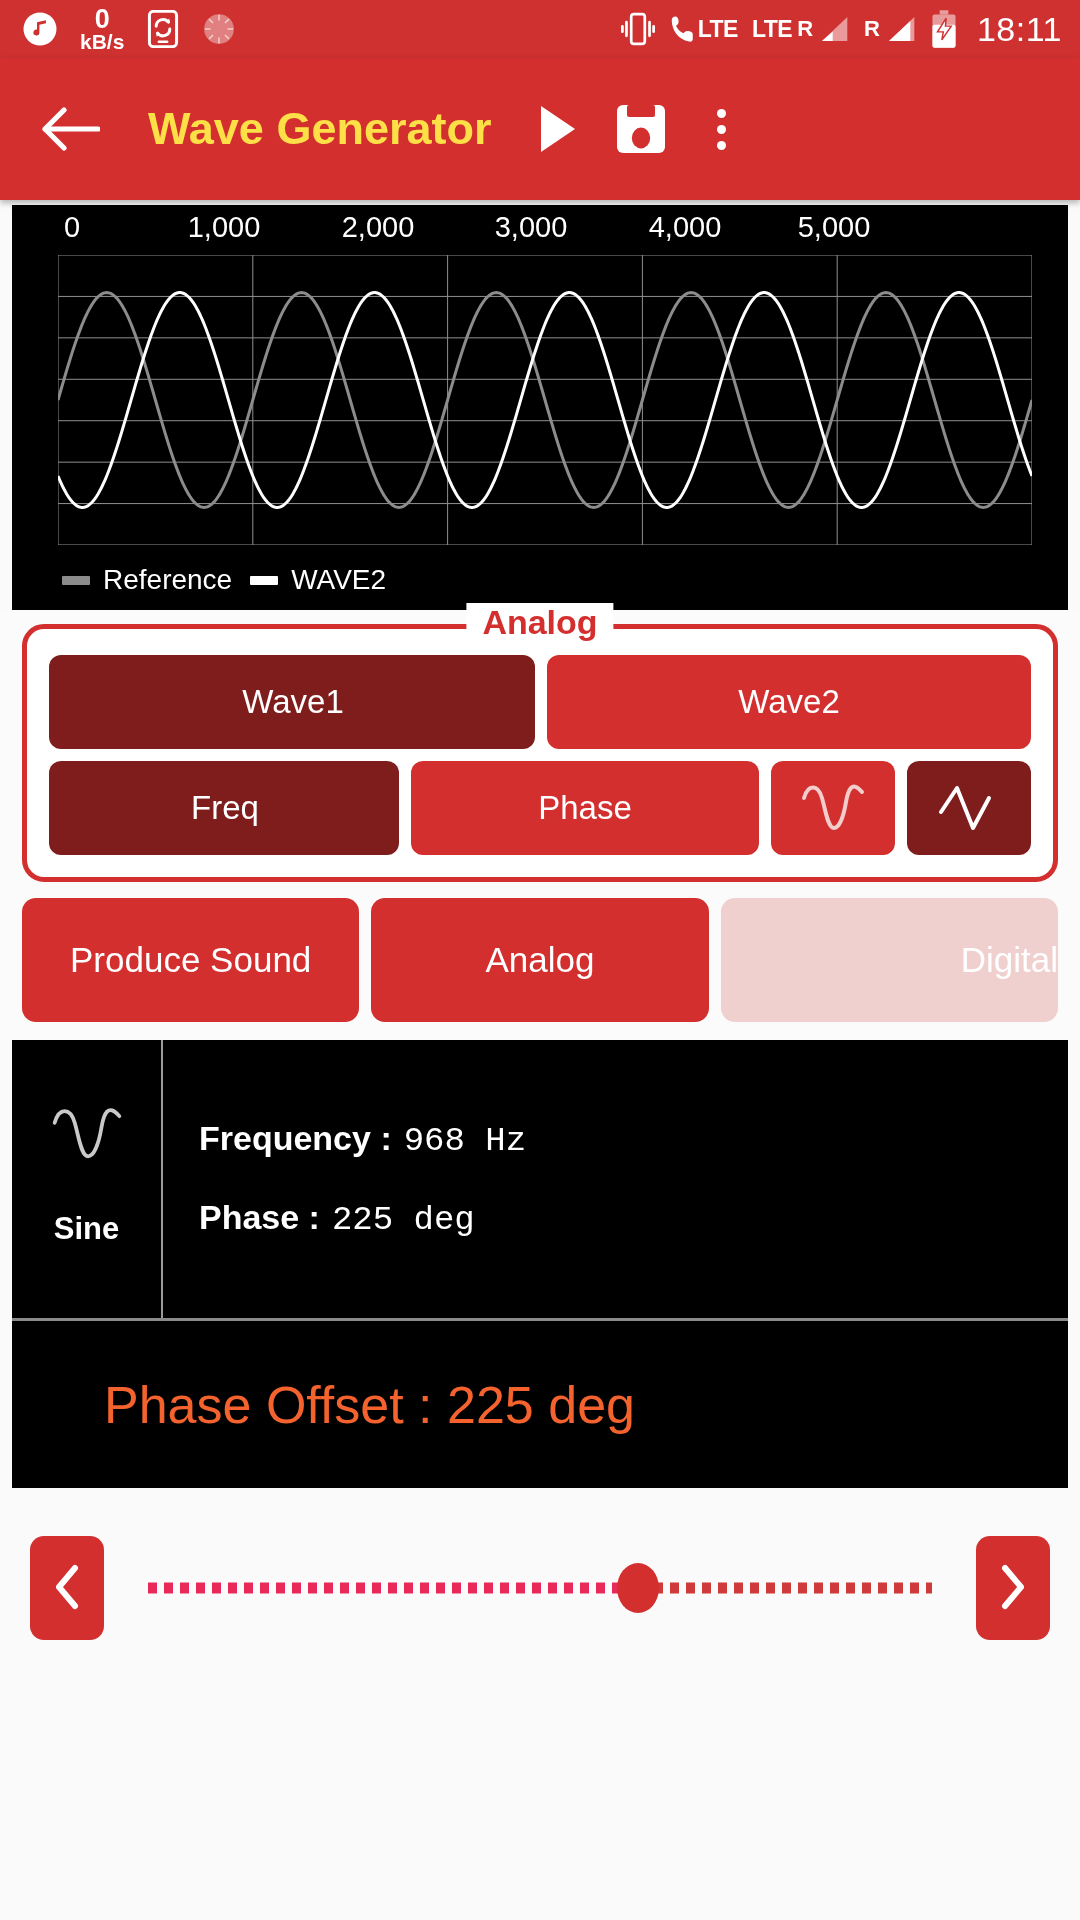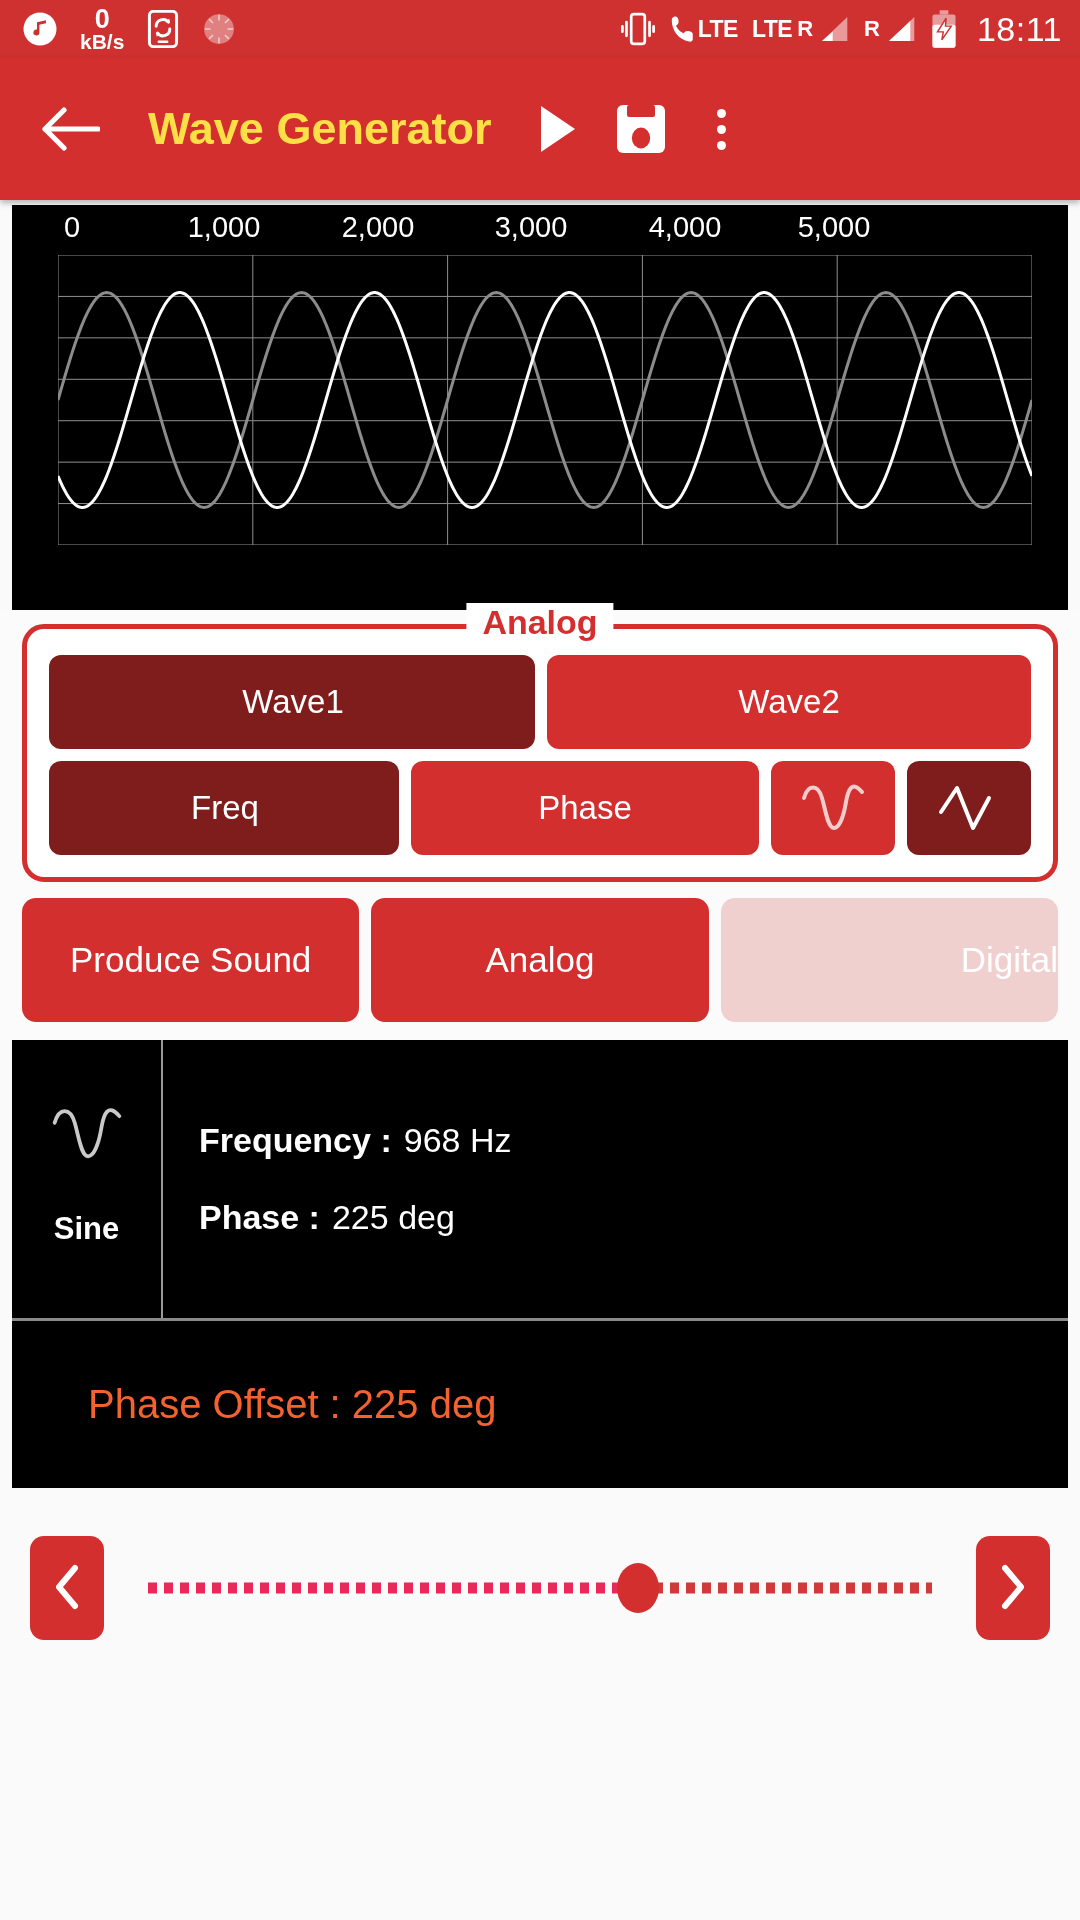--- a/index.html
+++ b/index.html
@@ -159,32 +159,32 @@
   .info-right {
     flex: 1;
     display: flex;
     flex-direction: column;
     justify-content: center;
     gap: 38px;
     padding-left: 36px;
   }
   .info-line { color: #fff; font-size: 34px; }
   .info-line b { font-weight: 700; }
-  .info-line span.val { font-weight: 400; margin-left: 12px; }
+  .info-line span.val { font-weight: 400; margin-left: 12px; font-family: Liberation Mono, monospace; }
 
   .offset-panel {
     background: #000;
     margin: 0 12px;
     border-top: 3px solid #8a8a8a;
     height: 170px;
     display: flex;
     align-items: center;
     padding-left: 76px;
   }
-  .offset-text { color: #f4622e; font-size: 40px; }
+  .offset-text { color: #f4622e; font-size: 52px; margin-left: 16px; }
 
   
   .slider-row {
     display: flex;
     align-items: center;
     padding: 48px 30px 0 30px;
     gap: 0;
   }
   .nav-btn {
     width: 74px; height: 104px;
@@ -361,20 +361,30 @@
         <line x1="200" x2="200" y1="0" y2="300" stroke="#909090" stroke-width="1" vector-effect="non-scaling-stroke"></line>
         <line x1="400" x2="400" y1="0" y2="300" stroke="#909090" stroke-width="1" vector-effect="non-scaling-stroke"></line>
         <line x1="600" x2="600" y1="0" y2="300" stroke="#909090" stroke-width="1" vector-effect="non-scaling-stroke"></line>
         <line x1="800" x2="800" y1="0" y2="300" stroke="#909090" stroke-width="1" vector-effect="non-scaling-stroke"></line>
         <line x1="1000" x2="1000" y1="0" y2="300" stroke="#909090" stroke-width="1" vector-effect="non-scaling-stroke"></line>
         <path d="M0.00 150.00L1.11 146.12L2.22 142.25L3.33 138.39L4.44 134.54L5.56 130.71L6.67 126.90L7.78 123.12L8.89 119.37L10.00 115.66L11.11 112.00L12.22 108.38L13.33 104.81L14.44 101.29L15.56 97.84L16.67 94.44L17.78 91.12L18.89 87.87L20.00 84.69L21.11 81.59L22.22 78.58L23.33 75.65L24.44 72.82L25.56 70.07L26.67 67.43L27.78 64.88L28.89 62.44L30.00 60.11L31.11 57.88L32.22 55.77L33.33 53.77L34.44 51.89L35.56 50.13L36.67 48.49L37.78 46.98L38.89 45.59L40.00 44.33L41.11 43.19L42.22 42.19L43.33 41.32L44.44 40.58L45.56 39.97L46.67 39.50L47.78 39.16L48.89 38.96L50.00 38.89L51.11 38.96L52.22 39.16L53.33 39.50L54.44 39.97L55.56 40.58L56.67 41.32L57.78 42.19L58.89 43.19L60.00 44.33L61.11 45.59L62.22 46.98L63.33 48.49L64.44 50.13L65.56 51.89L66.67 53.77L67.78 55.77L68.89 57.88L70.00 60.11L71.11 62.44L72.22 64.88L73.33 67.43L74.44 70.07L75.56 72.82L76.67 75.65L77.78 78.58L78.89 81.59L80.00 84.69L81.11 87.87L82.22 91.12L83.33 94.44L84.44 97.84L85.56 101.29L86.67 104.81L87.78 108.38L88.89 112.00L90.00 115.66L91.11 119.37L92.22 123.12L93.33 126.90L94.44 130.71L95.56 134.54L96.67 138.39L97.78 142.25L98.89 146.12L100.00 150.00L101.11 153.88L102.22 157.75L103.33 161.61L104.44 165.46L105.56 169.29L106.67 173.10L107.78 176.88L108.89 180.63L110.00 184.34L111.11 188.00L112.22 191.62L113.33 195.19L114.44 198.71L115.56 202.16L116.67 205.56L117.78 208.88L118.89 212.13L120.00 215.31L121.11 218.41L122.22 221.42L123.33 224.35L124.44 227.18L125.56 229.93L126.67 232.57L127.78 235.12L128.89 237.56L130.00 239.89L131.11 242.12L132.22 244.23L133.33 246.23L134.44 248.11L135.56 249.87L136.67 251.51L137.78 253.02L138.89 254.41L140.00 255.67L141.11 256.81L142.22 257.81L143.33 258.68L144.44 259.42L145.56 260.03L146.67 260.50L147.78 260.84L148.89 261.04L150.00 261.11L151.11 261.04L152.22 260.84L153.33 260.50L154.44 260.03L155.56 259.42L156.67 258.68L157.78 257.81L158.89 256.81L160.00 255.67L161.11 254.41L162.22 253.02L163.33 251.51L164.44 249.87L165.56 248.11L166.67 246.23L167.78 244.23L168.89 242.12L170.00 239.89L171.11 237.56L172.22 235.12L173.33 232.57L174.44 229.93L175.56 227.18L176.67 224.35L177.78 221.42L178.89 218.41L180.00 215.31L181.11 212.13L182.22 208.88L183.33 205.56L184.44 202.16L185.56 198.71L186.67 195.19L187.78 191.62L188.89 188.00L190.00 184.34L191.11 180.63L192.22 176.88L193.33 173.10L194.44 169.29L195.56 165.46L196.67 161.61L197.78 157.75L198.89 153.88L200.00 150.00L201.11 146.12L202.22 142.25L203.33 138.39L204.44 134.54L205.56 130.71L206.67 126.90L207.78 123.12L208.89 119.37L210.00 115.66L211.11 112.00L212.22 108.38L213.33 104.81L214.44 101.29L215.56 97.84L216.67 94.44L217.78 91.12L218.89 87.87L220.00 84.69L221.11 81.59L222.22 78.58L223.33 75.65L224.44 72.82L225.56 70.07L226.67 67.43L227.78 64.88L228.89 62.44L230.00 60.11L231.11 57.88L232.22 55.77L233.33 53.77L234.44 51.89L235.56 50.13L236.67 48.49L237.78 46.98L238.89 45.59L240.00 44.33L241.11 43.19L242.22 42.19L243.33 41.32L244.44 40.58L245.56 39.97L246.67 39.50L247.78 39.16L248.89 38.96L250.00 38.89L251.11 38.96L252.22 39.16L253.33 39.50L254.44 39.97L255.56 40.58L256.67 41.32L257.78 42.19L258.89 43.19L260.00 44.33L261.11 45.59L262.22 46.98L263.33 48.49L264.44 50.13L265.56 51.89L266.67 53.77L267.78 55.77L268.89 57.88L270.00 60.11L271.11 62.44L272.22 64.88L273.33 67.43L274.44 70.07L275.56 72.82L276.67 75.65L277.78 78.58L278.89 81.59L280.00 84.69L281.11 87.87L282.22 91.12L283.33 94.44L284.44 97.84L285.56 101.29L286.67 104.81L287.78 108.38L288.89 112.00L290.00 115.66L291.11 119.37L292.22 123.12L293.33 126.90L294.44 130.71L295.56 134.54L296.67 138.39L297.78 142.25L298.89 146.12L300.00 150.00L301.11 153.88L302.22 157.75L303.33 161.61L304.44 165.46L305.56 169.29L306.67 173.10L307.78 176.88L308.89 180.63L310.00 184.34L311.11 188.00L312.22 191.62L313.33 195.19L314.44 198.71L315.56 202.16L316.67 205.56L317.78 208.88L318.89 212.13L320.00 215.31L321.11 218.41L322.22 221.42L323.33 224.35L324.44 227.18L325.56 229.93L326.67 232.57L327.78 235.12L328.89 237.56L330.00 239.89L331.11 242.12L332.22 244.23L333.33 246.23L334.44 248.11L335.56 249.87L336.67 251.51L337.78 253.02L338.89 254.41L340.00 255.67L341.11 256.81L342.22 257.81L343.33 258.68L344.44 259.42L345.56 260.03L346.67 260.50L347.78 260.84L348.89 261.04L350.00 261.11L351.11 261.04L352.22 260.84L353.33 260.50L354.44 260.03L355.56 259.42L356.67 258.68L357.78 257.81L358.89 256.81L360.00 255.67L361.11 254.41L362.22 253.02L363.33 251.51L364.44 249.87L365.56 248.11L366.67 246.23L367.78 244.23L368.89 242.12L370.00 239.89L371.11 237.56L372.22 235.12L373.33 232.57L374.44 229.93L375.56 227.18L376.67 224.35L377.78 221.42L378.89 218.41L380.00 215.31L381.11 212.13L382.22 208.88L383.33 205.56L384.44 202.16L385.56 198.71L386.67 195.19L387.78 191.62L388.89 188.00L390.00 184.34L391.11 180.63L392.22 176.88L393.33 173.10L394.44 169.29L395.56 165.46L396.67 161.61L397.78 157.75L398.89 153.88L400.00 150.00L401.11 146.12L402.22 142.25L403.33 138.39L404.44 134.54L405.56 130.71L406.67 126.90L407.78 123.12L408.89 119.37L410.00 115.66L411.11 112.00L412.22 108.38L413.33 104.81L414.44 101.29L415.56 97.84L416.67 94.44L417.78 91.12L418.89 87.87L420.00 84.69L421.11 81.59L422.22 78.58L423.33 75.65L424.44 72.82L425.56 70.07L426.67 67.43L427.78 64.88L428.89 62.44L430.00 60.11L431.11 57.88L432.22 55.77L433.33 53.77L434.44 51.89L435.56 50.13L436.67 48.49L437.78 46.98L438.89 45.59L440.00 44.33L441.11 43.19L442.22 42.19L443.33 41.32L444.44 40.58L445.56 39.97L446.67 39.50L447.78 39.16L448.89 38.96L450.00 38.89L451.11 38.96L452.22 39.16L453.33 39.50L454.44 39.97L455.56 40.58L456.67 41.32L457.78 42.19L458.89 43.19L460.00 44.33L461.11 45.59L462.22 46.98L463.33 48.49L464.44 50.13L465.56 51.89L466.67 53.77L467.78 55.77L468.89 57.88L470.00 60.11L471.11 62.44L472.22 64.88L473.33 67.43L474.44 70.07L475.56 72.82L476.67 75.65L477.78 78.58L478.89 81.59L480.00 84.69L481.11 87.87L482.22 91.12L483.33 94.44L484.44 97.84L485.56 101.29L486.67 104.81L487.78 108.38L488.89 112.00L490.00 115.66L491.11 119.37L492.22 123.12L493.33 126.90L494.44 130.71L495.56 134.54L496.67 138.39L497.78 142.25L498.89 146.12L500.00 150.00L501.11 153.88L502.22 157.75L503.33 161.61L504.44 165.46L505.56 169.29L506.67 173.10L507.78 176.88L508.89 180.63L510.00 184.34L511.11 188.00L512.22 191.62L513.33 195.19L514.44 198.71L515.56 202.16L516.67 205.56L517.78 208.88L518.89 212.13L520.00 215.31L521.11 218.41L522.22 221.42L523.33 224.35L524.44 227.18L525.56 229.93L526.67 232.57L527.78 235.12L528.89 237.56L530.00 239.89L531.11 242.12L532.22 244.23L533.33 246.23L534.44 248.11L535.56 249.87L536.67 251.51L537.78 253.02L538.89 254.41L540.00 255.67L541.11 256.81L542.22 257.81L543.33 258.68L544.44 259.42L545.56 260.03L546.67 260.50L547.78 260.84L548.89 261.04L550.00 261.11L551.11 261.04L552.22 260.84L553.33 260.50L554.44 260.03L555.56 259.42L556.67 258.68L557.78 257.81L558.89 256.81L560.00 255.67L561.11 254.41L562.22 253.02L563.33 251.51L564.44 249.87L565.56 248.11L566.67 246.23L567.78 244.23L568.89 242.12L570.00 239.89L571.11 237.56L572.22 235.12L573.33 232.57L574.44 229.93L575.56 227.18L576.67 224.35L577.78 221.42L578.89 218.41L580.00 215.31L581.11 212.13L582.22 208.88L583.33 205.56L584.44 202.16L585.56 198.71L586.67 195.19L587.78 191.62L588.89 188.00L590.00 184.34L591.11 180.63L592.22 176.88L593.33 173.10L594.44 169.29L595.56 165.46L596.67 161.61L597.78 157.75L598.89 153.88L600.00 150.00L601.11 146.12L602.22 142.25L603.33 138.39L604.44 134.54L605.56 130.71L606.67 126.90L607.78 123.12L608.89 119.37L610.00 115.66L611.11 112.00L612.22 108.38L613.33 104.81L614.44 101.29L615.56 97.84L616.67 94.44L617.78 91.12L618.89 87.87L620.00 84.69L621.11 81.59L622.22 78.58L623.33 75.65L624.44 72.82L625.56 70.07L626.67 67.43L627.78 64.88L628.89 62.44L630.00 60.11L631.11 57.88L632.22 55.77L633.33 53.77L634.44 51.89L635.56 50.13L636.67 48.49L637.78 46.98L638.89 45.59L640.00 44.33L641.11 43.19L642.22 42.19L643.33 41.32L644.44 40.58L645.56 39.97L646.67 39.50L647.78 39.16L648.89 38.96L650.00 38.89L651.11 38.96L652.22 39.16L653.33 39.50L654.44 39.97L655.56 40.58L656.67 41.32L657.78 42.19L658.89 43.19L660.00 44.33L661.11 45.59L662.22 46.98L663.33 48.49L664.44 50.13L665.56 51.89L666.67 53.77L667.78 55.77L668.89 57.88L670.00 60.11L671.11 62.44L672.22 64.88L673.33 67.43L674.44 70.07L675.56 72.82L676.67 75.65L677.78 78.58L678.89 81.59L680.00 84.69L681.11 87.87L682.22 91.12L683.33 94.44L684.44 97.84L685.56 101.29L686.67 104.81L687.78 108.38L688.89 112.00L690.00 115.66L691.11 119.37L692.22 123.12L693.33 126.90L694.44 130.71L695.56 134.54L696.67 138.39L697.78 142.25L698.89 146.12L700.00 150.00L701.11 153.88L702.22 157.75L703.33 161.61L704.44 165.46L705.56 169.29L706.67 173.10L707.78 176.88L708.89 180.63L710.00 184.34L711.11 188.00L712.22 191.62L713.33 195.19L714.44 198.71L715.56 202.16L716.67 205.56L717.78 208.88L718.89 212.13L720.00 215.31L721.11 218.41L722.22 221.42L723.33 224.35L724.44 227.18L725.56 229.93L726.67 232.57L727.78 235.12L728.89 237.56L730.00 239.89L731.11 242.12L732.22 244.23L733.33 246.23L734.44 248.11L735.56 249.87L736.67 251.51L737.78 253.02L738.89 254.41L740.00 255.67L741.11 256.81L742.22 257.81L743.33 258.68L744.44 259.42L745.56 260.03L746.67 260.50L747.78 260.84L748.89 261.04L750.00 261.11L751.11 261.04L752.22 260.84L753.33 260.50L754.44 260.03L755.56 259.42L756.67 258.68L757.78 257.81L758.89 256.81L760.00 255.67L761.11 254.41L762.22 253.02L763.33 251.51L764.44 249.87L765.56 248.11L766.67 246.23L767.78 244.23L768.89 242.12L770.00 239.89L771.11 237.56L772.22 235.12L773.33 232.57L774.44 229.93L775.56 227.18L776.67 224.35L777.78 221.42L778.89 218.41L780.00 215.31L781.11 212.13L782.22 208.88L783.33 205.56L784.44 202.16L785.56 198.71L786.67 195.19L787.78 191.62L788.89 188.00L790.00 184.34L791.11 180.63L792.22 176.88L793.33 173.10L794.44 169.29L795.56 165.46L796.67 161.61L797.78 157.75L798.89 153.88L800.00 150.00L801.11 146.12L802.22 142.25L803.33 138.39L804.44 134.54L805.56 130.71L806.67 126.90L807.78 123.12L808.89 119.37L810.00 115.66L811.11 112.00L812.22 108.38L813.33 104.81L814.44 101.29L815.56 97.84L816.67 94.44L817.78 91.12L818.89 87.87L820.00 84.69L821.11 81.59L822.22 78.58L823.33 75.65L824.44 72.82L825.56 70.07L826.67 67.43L827.78 64.88L828.89 62.44L830.00 60.11L831.11 57.88L832.22 55.77L833.33 53.77L834.44 51.89L835.56 50.13L836.67 48.49L837.78 46.98L838.89 45.59L840.00 44.33L841.11 43.19L842.22 42.19L843.33 41.32L844.44 40.58L845.56 39.97L846.67 39.50L847.78 39.16L848.89 38.96L850.00 38.89L851.11 38.96L852.22 39.16L853.33 39.50L854.44 39.97L855.56 40.58L856.67 41.32L857.78 42.19L858.89 43.19L860.00 44.33L861.11 45.59L862.22 46.98L863.33 48.49L864.44 50.13L865.56 51.89L866.67 53.77L867.78 55.77L868.89 57.88L870.00 60.11L871.11 62.44L872.22 64.88L873.33 67.43L874.44 70.07L875.56 72.82L876.67 75.65L877.78 78.58L878.89 81.59L880.00 84.69L881.11 87.87L882.22 91.12L883.33 94.44L884.44 97.84L885.56 101.29L886.67 104.81L887.78 108.38L888.89 112.00L890.00 115.66L891.11 119.37L892.22 123.12L893.33 126.90L894.44 130.71L895.56 134.54L896.67 138.39L897.78 142.25L898.89 146.12L900.00 150.00L901.11 153.88L902.22 157.75L903.33 161.61L904.44 165.46L905.56 169.29L906.67 173.10L907.78 176.88L908.89 180.63L910.00 184.34L911.11 188.00L912.22 191.62L913.33 195.19L914.44 198.71L915.56 202.16L916.67 205.56L917.78 208.88L918.89 212.13L920.00 215.31L921.11 218.41L922.22 221.42L923.33 224.35L924.44 227.18L925.56 229.93L926.67 232.57L927.78 235.12L928.89 237.56L930.00 239.89L931.11 242.12L932.22 244.23L933.33 246.23L934.44 248.11L935.56 249.87L936.67 251.51L937.78 253.02L938.89 254.41L940.00 255.67L941.11 256.81L942.22 257.81L943.33 258.68L944.44 259.42L945.56 260.03L946.67 260.50L947.78 260.84L948.89 261.04L950.00 261.11L951.11 261.04L952.22 260.84L953.33 260.50L954.44 260.03L955.56 259.42L956.67 258.68L957.78 257.81L958.89 256.81L960.00 255.67L961.11 254.41L962.22 253.02L963.33 251.51L964.44 249.87L965.56 248.11L966.67 246.23L967.78 244.23L968.89 242.12L970.00 239.89L971.11 237.56L972.22 235.12L973.33 232.57L974.44 229.93L975.56 227.18L976.67 224.35L977.78 221.42L978.89 218.41L980.00 215.31L981.11 212.13L982.22 208.88L983.33 205.56L984.44 202.16L985.56 198.71L986.67 195.19L987.78 191.62L988.89 188.00L990.00 184.34L991.11 180.63L992.22 176.88L993.33 173.10L994.44 169.29L995.56 165.46L996.67 161.61L997.78 157.75L998.89 153.88L1000.00 150.00" fill="none" stroke="#8c8c8c" stroke-width="3" vector-effect="non-scaling-stroke"></path>
         <path d="M0.00 228.57L1.11 231.26L2.22 233.86L3.33 236.35L4.44 238.74L5.56 241.02L6.67 243.19L7.78 245.24L8.89 247.18L10.00 249.00L11.11 250.70L12.22 252.28L13.33 253.73L14.44 255.06L15.56 256.26L16.67 257.33L17.78 258.26L18.89 259.07L20.00 259.74L21.11 260.28L22.22 260.69L23.33 260.96L24.44 261.09L25.56 261.09L26.67 260.96L27.78 260.69L28.89 260.28L30.00 259.74L31.11 259.07L32.22 258.26L33.33 257.33L34.44 256.26L35.56 255.06L36.67 253.73L37.78 252.28L38.89 250.70L40.00 249.00L41.11 247.18L42.22 245.24L43.33 243.19L44.44 241.02L45.56 238.74L46.67 236.35L47.78 233.86L48.89 231.26L50.00 228.57L51.11 225.78L52.22 222.90L53.33 219.92L54.44 216.87L55.56 213.73L56.67 210.52L57.78 207.23L58.89 203.87L60.00 200.44L61.11 196.96L62.22 193.41L63.33 189.82L64.44 186.17L65.56 182.49L66.67 178.76L67.78 174.99L68.89 171.20L70.00 167.38L71.11 163.54L72.22 159.68L73.33 155.82L74.44 151.94L75.56 148.06L76.67 144.18L77.78 140.32L78.89 136.46L80.00 132.62L81.11 128.80L82.22 125.01L83.33 121.24L84.44 117.51L85.56 113.83L86.67 110.18L87.78 106.59L88.89 103.04L90.00 99.56L91.11 96.13L92.22 92.77L93.33 89.48L94.44 86.27L95.56 83.13L96.67 80.08L97.78 77.10L98.89 74.22L100.00 71.43L101.11 68.74L102.22 66.14L103.33 63.65L104.44 61.26L105.56 58.98L106.67 56.81L107.78 54.76L108.89 52.82L110.00 51.00L111.11 49.30L112.22 47.72L113.33 46.27L114.44 44.94L115.56 43.74L116.67 42.67L117.78 41.74L118.89 40.93L120.00 40.26L121.11 39.72L122.22 39.31L123.33 39.04L124.44 38.91L125.56 38.91L126.67 39.04L127.78 39.31L128.89 39.72L130.00 40.26L131.11 40.93L132.22 41.74L133.33 42.67L134.44 43.74L135.56 44.94L136.67 46.27L137.78 47.72L138.89 49.30L140.00 51.00L141.11 52.82L142.22 54.76L143.33 56.81L144.44 58.98L145.56 61.26L146.67 63.65L147.78 66.14L148.89 68.74L150.00 71.43L151.11 74.22L152.22 77.10L153.33 80.08L154.44 83.13L155.56 86.27L156.67 89.48L157.78 92.77L158.89 96.13L160.00 99.56L161.11 103.04L162.22 106.59L163.33 110.18L164.44 113.83L165.56 117.51L166.67 121.24L167.78 125.01L168.89 128.80L170.00 132.62L171.11 136.46L172.22 140.32L173.33 144.18L174.44 148.06L175.56 151.94L176.67 155.82L177.78 159.68L178.89 163.54L180.00 167.38L181.11 171.20L182.22 174.99L183.33 178.76L184.44 182.49L185.56 186.17L186.67 189.82L187.78 193.41L188.89 196.96L190.00 200.44L191.11 203.87L192.22 207.23L193.33 210.52L194.44 213.73L195.56 216.87L196.67 219.92L197.78 222.90L198.89 225.78L200.00 228.57L201.11 231.26L202.22 233.86L203.33 236.35L204.44 238.74L205.56 241.02L206.67 243.19L207.78 245.24L208.89 247.18L210.00 249.00L211.11 250.70L212.22 252.28L213.33 253.73L214.44 255.06L215.56 256.26L216.67 257.33L217.78 258.26L218.89 259.07L220.00 259.74L221.11 260.28L222.22 260.69L223.33 260.96L224.44 261.09L225.56 261.09L226.67 260.96L227.78 260.69L228.89 260.28L230.00 259.74L231.11 259.07L232.22 258.26L233.33 257.33L234.44 256.26L235.56 255.06L236.67 253.73L237.78 252.28L238.89 250.70L240.00 249.00L241.11 247.18L242.22 245.24L243.33 243.19L244.44 241.02L245.56 238.74L246.67 236.35L247.78 233.86L248.89 231.26L250.00 228.57L251.11 225.78L252.22 222.90L253.33 219.92L254.44 216.87L255.56 213.73L256.67 210.52L257.78 207.23L258.89 203.87L260.00 200.44L261.11 196.96L262.22 193.41L263.33 189.82L264.44 186.17L265.56 182.49L266.67 178.76L267.78 174.99L268.89 171.20L270.00 167.38L271.11 163.54L272.22 159.68L273.33 155.82L274.44 151.94L275.56 148.06L276.67 144.18L277.78 140.32L278.89 136.46L280.00 132.62L281.11 128.80L282.22 125.01L283.33 121.24L284.44 117.51L285.56 113.83L286.67 110.18L287.78 106.59L288.89 103.04L290.00 99.56L291.11 96.13L292.22 92.77L293.33 89.48L294.44 86.27L295.56 83.13L296.67 80.08L297.78 77.10L298.89 74.22L300.00 71.43L301.11 68.74L302.22 66.14L303.33 63.65L304.44 61.26L305.56 58.98L306.67 56.81L307.78 54.76L308.89 52.82L310.00 51.00L311.11 49.30L312.22 47.72L313.33 46.27L314.44 44.94L315.56 43.74L316.67 42.67L317.78 41.74L318.89 40.93L320.00 40.26L321.11 39.72L322.22 39.31L323.33 39.04L324.44 38.91L325.56 38.91L326.67 39.04L327.78 39.31L328.89 39.72L330.00 40.26L331.11 40.93L332.22 41.74L333.33 42.67L334.44 43.74L335.56 44.94L336.67 46.27L337.78 47.72L338.89 49.30L340.00 51.00L341.11 52.82L342.22 54.76L343.33 56.81L344.44 58.98L345.56 61.26L346.67 63.65L347.78 66.14L348.89 68.74L350.00 71.43L351.11 74.22L352.22 77.10L353.33 80.08L354.44 83.13L355.56 86.27L356.67 89.48L357.78 92.77L358.89 96.13L360.00 99.56L361.11 103.04L362.22 106.59L363.33 110.18L364.44 113.83L365.56 117.51L366.67 121.24L367.78 125.01L368.89 128.80L370.00 132.62L371.11 136.46L372.22 140.32L373.33 144.18L374.44 148.06L375.56 151.94L376.67 155.82L377.78 159.68L378.89 163.54L380.00 167.38L381.11 171.20L382.22 174.99L383.33 178.76L384.44 182.49L385.56 186.17L386.67 189.82L387.78 193.41L388.89 196.96L390.00 200.44L391.11 203.87L392.22 207.23L393.33 210.52L394.44 213.73L395.56 216.87L396.67 219.92L397.78 222.90L398.89 225.78L400.00 228.57L401.11 231.26L402.22 233.86L403.33 236.35L404.44 238.74L405.56 241.02L406.67 243.19L407.78 245.24L408.89 247.18L410.00 249.00L411.11 250.70L412.22 252.28L413.33 253.73L414.44 255.06L415.56 256.26L416.67 257.33L417.78 258.26L418.89 259.07L420.00 259.74L421.11 260.28L422.22 260.69L423.33 260.96L424.44 261.09L425.56 261.09L426.67 260.96L427.78 260.69L428.89 260.28L430.00 259.74L431.11 259.07L432.22 258.26L433.33 257.33L434.44 256.26L435.56 255.06L436.67 253.73L437.78 252.28L438.89 250.70L440.00 249.00L441.11 247.18L442.22 245.24L443.33 243.19L444.44 241.02L445.56 238.74L446.67 236.35L447.78 233.86L448.89 231.26L450.00 228.57L451.11 225.78L452.22 222.90L453.33 219.92L454.44 216.87L455.56 213.73L456.67 210.52L457.78 207.23L458.89 203.87L460.00 200.44L461.11 196.96L462.22 193.41L463.33 189.82L464.44 186.17L465.56 182.49L466.67 178.76L467.78 174.99L468.89 171.20L470.00 167.38L471.11 163.54L472.22 159.68L473.33 155.82L474.44 151.94L475.56 148.06L476.67 144.18L477.78 140.32L478.89 136.46L480.00 132.62L481.11 128.80L482.22 125.01L483.33 121.24L484.44 117.51L485.56 113.83L486.67 110.18L487.78 106.59L488.89 103.04L490.00 99.56L491.11 96.13L492.22 92.77L493.33 89.48L494.44 86.27L495.56 83.13L496.67 80.08L497.78 77.10L498.89 74.22L500.00 71.43L501.11 68.74L502.22 66.14L503.33 63.65L504.44 61.26L505.56 58.98L506.67 56.81L507.78 54.76L508.89 52.82L510.00 51.00L511.11 49.30L512.22 47.72L513.33 46.27L514.44 44.94L515.56 43.74L516.67 42.67L517.78 41.74L518.89 40.93L520.00 40.26L521.11 39.72L522.22 39.31L523.33 39.04L524.44 38.91L525.56 38.91L526.67 39.04L527.78 39.31L528.89 39.72L530.00 40.26L531.11 40.93L532.22 41.74L533.33 42.67L534.44 43.74L535.56 44.94L536.67 46.27L537.78 47.72L538.89 49.30L540.00 51.00L541.11 52.82L542.22 54.76L543.33 56.81L544.44 58.98L545.56 61.26L546.67 63.65L547.78 66.14L548.89 68.74L550.00 71.43L551.11 74.22L552.22 77.10L553.33 80.08L554.44 83.13L555.56 86.27L556.67 89.48L557.78 92.77L558.89 96.13L560.00 99.56L561.11 103.04L562.22 106.59L563.33 110.18L564.44 113.83L565.56 117.51L566.67 121.24L567.78 125.01L568.89 128.80L570.00 132.62L571.11 136.46L572.22 140.32L573.33 144.18L574.44 148.06L575.56 151.94L576.67 155.82L577.78 159.68L578.89 163.54L580.00 167.38L581.11 171.20L582.22 174.99L583.33 178.76L584.44 182.49L585.56 186.17L586.67 189.82L587.78 193.41L588.89 196.96L590.00 200.44L591.11 203.87L592.22 207.23L593.33 210.52L594.44 213.73L595.56 216.87L596.67 219.92L597.78 222.90L598.89 225.78L600.00 228.57L601.11 231.26L602.22 233.86L603.33 236.35L604.44 238.74L605.56 241.02L606.67 243.19L607.78 245.24L608.89 247.18L610.00 249.00L611.11 250.70L612.22 252.28L613.33 253.73L614.44 255.06L615.56 256.26L616.67 257.33L617.78 258.26L618.89 259.07L620.00 259.74L621.11 260.28L622.22 260.69L623.33 260.96L624.44 261.09L625.56 261.09L626.67 260.96L627.78 260.69L628.89 260.28L630.00 259.74L631.11 259.07L632.22 258.26L633.33 257.33L634.44 256.26L635.56 255.06L636.67 253.73L637.78 252.28L638.89 250.70L640.00 249.00L641.11 247.18L642.22 245.24L643.33 243.19L644.44 241.02L645.56 238.74L646.67 236.35L647.78 233.86L648.89 231.26L650.00 228.57L651.11 225.78L652.22 222.90L653.33 219.92L654.44 216.87L655.56 213.73L656.67 210.52L657.78 207.23L658.89 203.87L660.00 200.44L661.11 196.96L662.22 193.41L663.33 189.82L664.44 186.17L665.56 182.49L666.67 178.76L667.78 174.99L668.89 171.20L670.00 167.38L671.11 163.54L672.22 159.68L673.33 155.82L674.44 151.94L675.56 148.06L676.67 144.18L677.78 140.32L678.89 136.46L680.00 132.62L681.11 128.80L682.22 125.01L683.33 121.24L684.44 117.51L685.56 113.83L686.67 110.18L687.78 106.59L688.89 103.04L690.00 99.56L691.11 96.13L692.22 92.77L693.33 89.48L694.44 86.27L695.56 83.13L696.67 80.08L697.78 77.10L698.89 74.22L700.00 71.43L701.11 68.74L702.22 66.14L703.33 63.65L704.44 61.26L705.56 58.98L706.67 56.81L707.78 54.76L708.89 52.82L710.00 51.00L711.11 49.30L712.22 47.72L713.33 46.27L714.44 44.94L715.56 43.74L716.67 42.67L717.78 41.74L718.89 40.93L720.00 40.26L721.11 39.72L722.22 39.31L723.33 39.04L724.44 38.91L725.56 38.91L726.67 39.04L727.78 39.31L728.89 39.72L730.00 40.26L731.11 40.93L732.22 41.74L733.33 42.67L734.44 43.74L735.56 44.94L736.67 46.27L737.78 47.72L738.89 49.30L740.00 51.00L741.11 52.82L742.22 54.76L743.33 56.81L744.44 58.98L745.56 61.26L746.67 63.65L747.78 66.14L748.89 68.74L750.00 71.43L751.11 74.22L752.22 77.10L753.33 80.08L754.44 83.13L755.56 86.27L756.67 89.48L757.78 92.77L758.89 96.13L760.00 99.56L761.11 103.04L762.22 106.59L763.33 110.18L764.44 113.83L765.56 117.51L766.67 121.24L767.78 125.01L768.89 128.80L770.00 132.62L771.11 136.46L772.22 140.32L773.33 144.18L774.44 148.06L775.56 151.94L776.67 155.82L777.78 159.68L778.89 163.54L780.00 167.38L781.11 171.20L782.22 174.99L783.33 178.76L784.44 182.49L785.56 186.17L786.67 189.82L787.78 193.41L788.89 196.96L790.00 200.44L791.11 203.87L792.22 207.23L793.33 210.52L794.44 213.73L795.56 216.87L796.67 219.92L797.78 222.90L798.89 225.78L800.00 228.57L801.11 231.26L802.22 233.86L803.33 236.35L804.44 238.74L805.56 241.02L806.67 243.19L807.78 245.24L808.89 247.18L810.00 249.00L811.11 250.70L812.22 252.28L813.33 253.73L814.44 255.06L815.56 256.26L816.67 257.33L817.78 258.26L818.89 259.07L820.00 259.74L821.11 260.28L822.22 260.69L823.33 260.96L824.44 261.09L825.56 261.09L826.67 260.96L827.78 260.69L828.89 260.28L830.00 259.74L831.11 259.07L832.22 258.26L833.33 257.33L834.44 256.26L835.56 255.06L836.67 253.73L837.78 252.28L838.89 250.70L840.00 249.00L841.11 247.18L842.22 245.24L843.33 243.19L844.44 241.02L845.56 238.74L846.67 236.35L847.78 233.86L848.89 231.26L850.00 228.57L851.11 225.78L852.22 222.90L853.33 219.92L854.44 216.87L855.56 213.73L856.67 210.52L857.78 207.23L858.89 203.87L860.00 200.44L861.11 196.96L862.22 193.41L863.33 189.82L864.44 186.17L865.56 182.49L866.67 178.76L867.78 174.99L868.89 171.20L870.00 167.38L871.11 163.54L872.22 159.68L873.33 155.82L874.44 151.94L875.56 148.06L876.67 144.18L877.78 140.32L878.89 136.46L880.00 132.62L881.11 128.80L882.22 125.01L883.33 121.24L884.44 117.51L885.56 113.83L886.67 110.18L887.78 106.59L888.89 103.04L890.00 99.56L891.11 96.13L892.22 92.77L893.33 89.48L894.44 86.27L895.56 83.13L896.67 80.08L897.78 77.10L898.89 74.22L900.00 71.43L901.11 68.74L902.22 66.14L903.33 63.65L904.44 61.26L905.56 58.98L906.67 56.81L907.78 54.76L908.89 52.82L910.00 51.00L911.11 49.30L912.22 47.72L913.33 46.27L914.44 44.94L915.56 43.74L916.67 42.67L917.78 41.74L918.89 40.93L920.00 40.26L921.11 39.72L922.22 39.31L923.33 39.04L924.44 38.91L925.56 38.91L926.67 39.04L927.78 39.31L928.89 39.72L930.00 40.26L931.11 40.93L932.22 41.74L933.33 42.67L934.44 43.74L935.56 44.94L936.67 46.27L937.78 47.72L938.89 49.30L940.00 51.00L941.11 52.82L942.22 54.76L943.33 56.81L944.44 58.98L945.56 61.26L946.67 63.65L947.78 66.14L948.89 68.74L950.00 71.43L951.11 74.22L952.22 77.10L953.33 80.08L954.44 83.13L955.56 86.27L956.67 89.48L957.78 92.77L958.89 96.13L960.00 99.56L961.11 103.04L962.22 106.59L963.33 110.18L964.44 113.83L965.56 117.51L966.67 121.24L967.78 125.01L968.89 128.80L970.00 132.62L971.11 136.46L972.22 140.32L973.33 144.18L974.44 148.06L975.56 151.94L976.67 155.82L977.78 159.68L978.89 163.54L980.00 167.38L981.11 171.20L982.22 174.99L983.33 178.76L984.44 182.49L985.56 186.17L986.67 189.82L987.78 193.41L988.89 196.96L990.00 200.44L991.11 203.87L992.22 207.23L993.33 210.52L994.44 213.73L995.56 216.87L996.67 219.92L997.78 222.90L998.89 225.78L1000.00 228.57" fill="none" stroke="#ffffff" stroke-width="3" vector-effect="non-scaling-stroke"></path>
       </svg>
   </div>
 
+  <div class="legend">
+    <span class="entry">
+      <i class="swatch" style="background:#8c8c8c"></i>
+      <span>Reference</span>
+    </span>
+    <span class="entry">
+      <i class="swatch" style="background:#ffffff"></i>
+      <span>WAVE2</span>
+    </span>
+  </div>
 </div>
 
 <div class="panel-area">
   <div class="fieldset">
     <div class="fieldset-legend">Analog</div>
 
     <div class="btn-row">
       <button class="btn inactive" style="flex:1;">Wave1</button>
       <button class="btn active" style="flex:1;">Wave2</button>
     </div>

